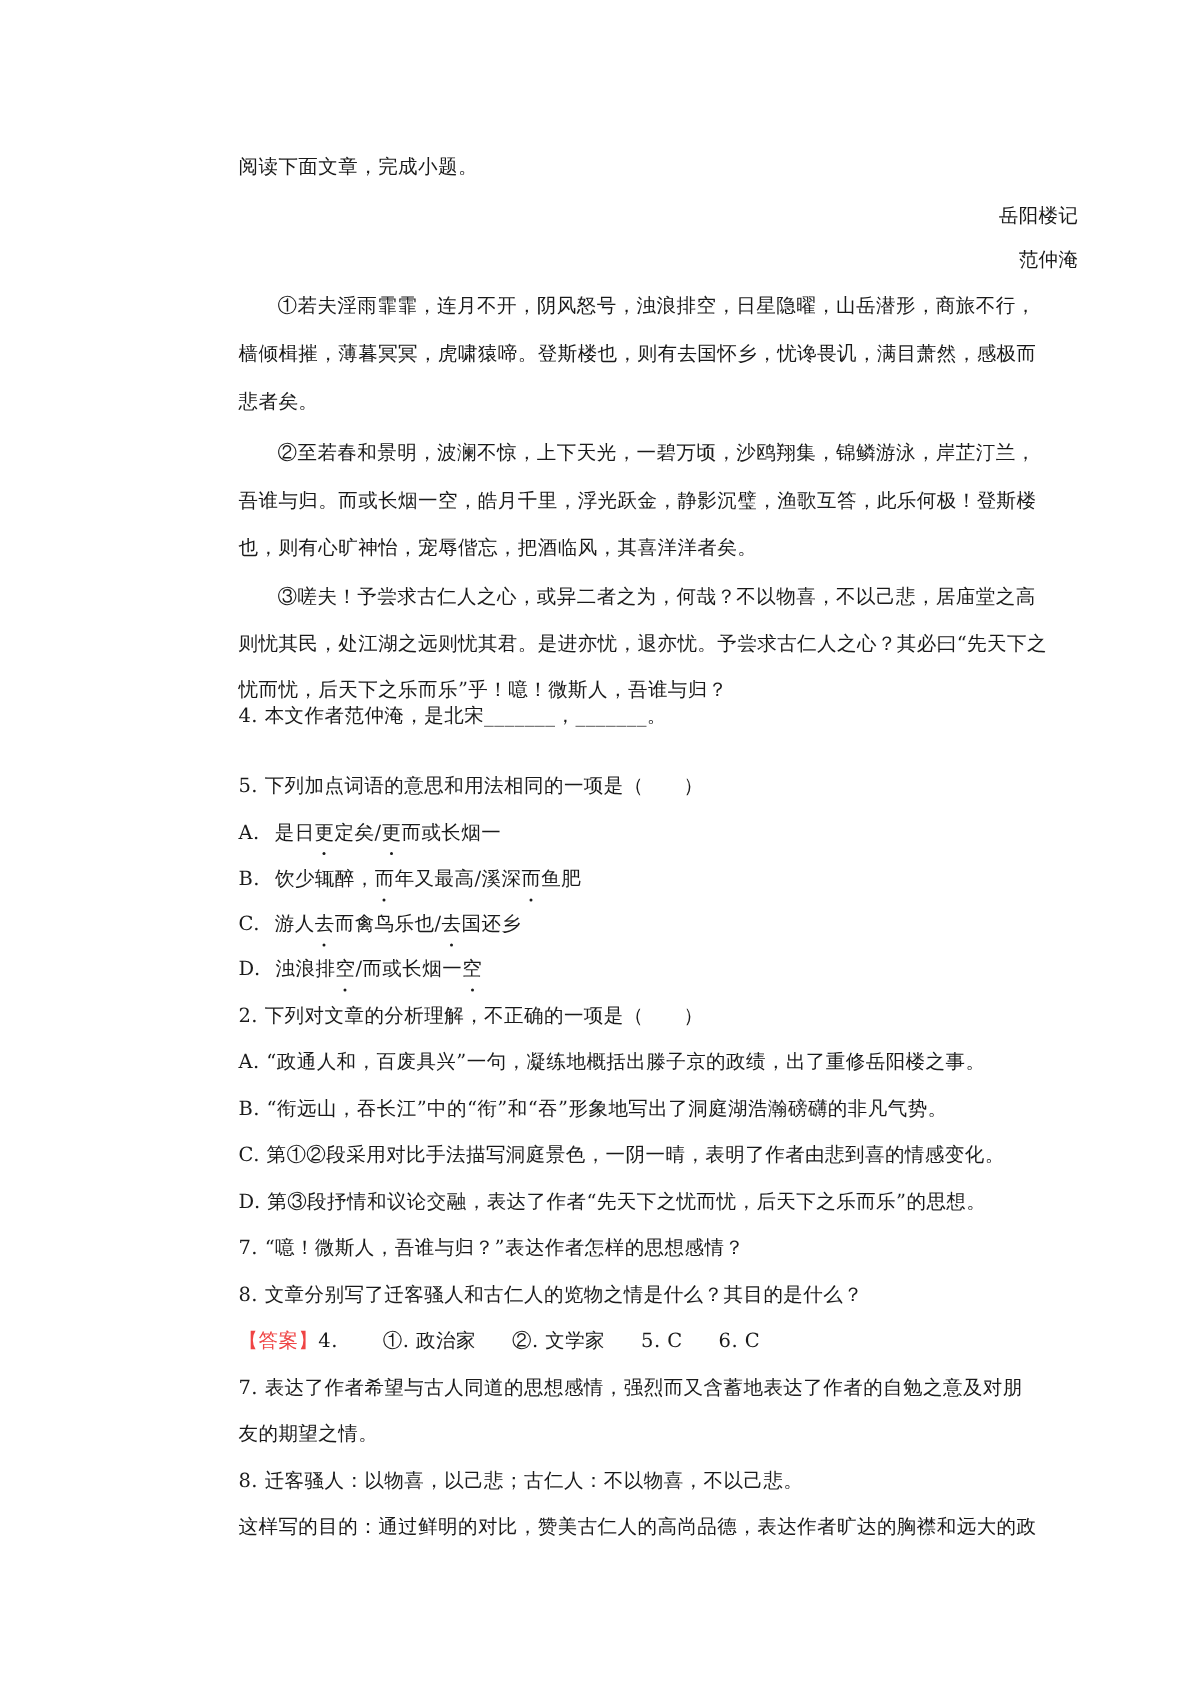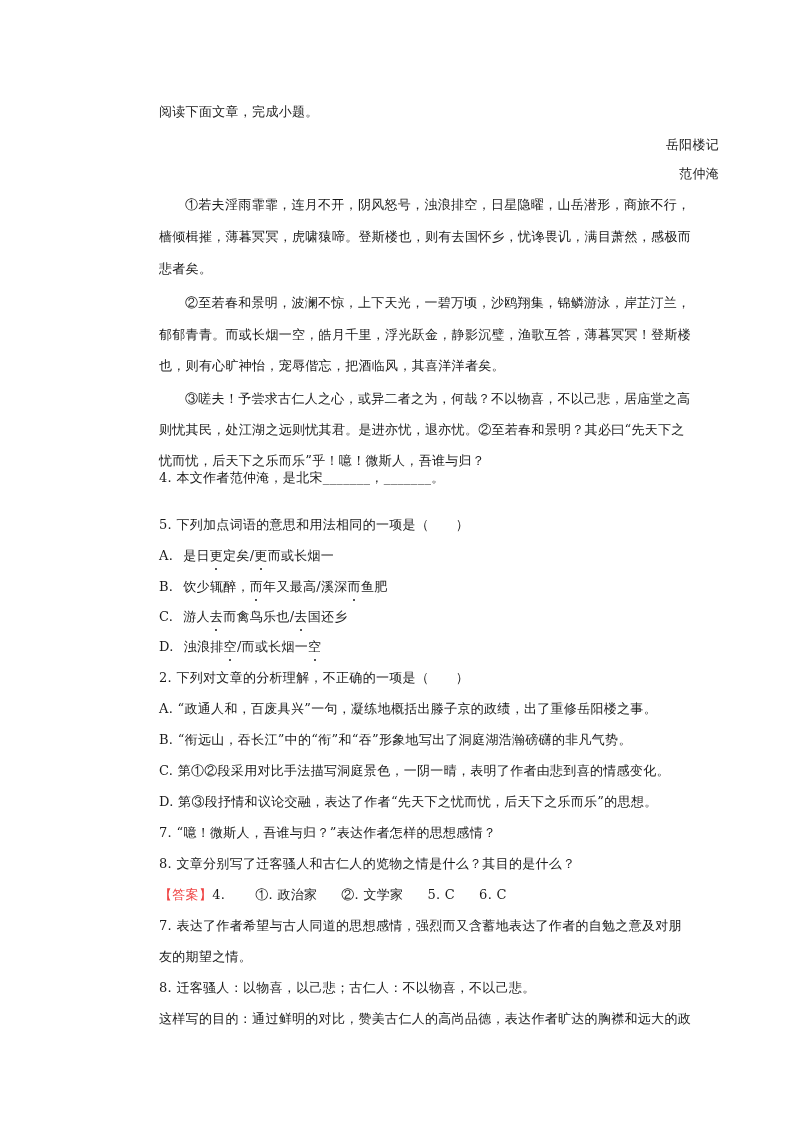--- a/index.html
+++ b/index.html
@@ -30,25 +30,25 @@
 
   <div class="line" style="top:102px">阅读下面文章，完成小题。</div>
   <div class="line center" style="top:135px">岳阳楼记</div>
   <div class="line center" style="top:164px">范仲淹</div>
 
   <div class="line indent" style="top:195px">①若夫淫雨霏霏，连月不开，阴风怒号，浊浪排空，日星隐曜，山岳潜形，商旅不行，</div>
   <div class="line" style="top:227px">樯倾楫摧，薄暮冥冥，虎啸猿啼。登斯楼也，则有去国怀乡，忧谗畏讥，满目萧然，感极而</div>
   <div class="line" style="top:259px">悲者矣。</div>
 
   <div class="line indent" style="top:293px">②至若春和景明，波澜不惊，上下天光，一碧万顷，沙鸥翔集，锦鳞游泳，岸芷汀兰，</div>
-  <div class="line" style="top:325px">郁郁青青。而或长烟一空，皓月千里，浮光跃金，静影沉璧，渔歌互答，薄暮冥冥！登斯楼</div>
+  <div class="line" style="top:325px">吾谁与归。而或长烟一空，皓月千里，浮光跃金，静影沉璧，渔歌互答，此乐何极！登斯楼</div>
   <div class="line" style="top:356px">也，则有心旷神怡，宠辱偕忘，把酒临风，其喜洋洋者矣。</div>
 
   <div class="line indent" style="top:389px">③嗟夫！予尝求古仁人之心，或异二者之为，何哉？不以物喜，不以己悲，居庙堂之高</div>
-  <div class="line" style="top:420px">则忧其民，处江湖之远则忧其君。是进亦忧，退亦忧。②至若春和景明？其必曰“先天下之</div>
+  <div class="line" style="top:420px">则忧其民，处江湖之远则忧其君。是进亦忧，退亦忧。予尝求古仁人之心？其必曰“先天下之</div>
   <div class="line" style="top:451px">忧而忧，后天下之乐而乐”乎！噫！微斯人，吾谁与归？</div>
 
   <div class="line" style="top:468px">4. 本文作者范仲淹，是北宋_______，_______。</div>
 
   <div class="line" style="top:515px">5. 下列加点词语的意思和用法相同的一项是（　　）</div>
   <div class="line" style="top:546px">
     <span>A.</span><span class="gap" style="width:10px"></span><span>是日</span><span class="dot">更</span><span>定矣/</span><span class="dot">更</span><span>而或长烟一</span>
   </div>
   <div class="line" style="top:577px">
     <span>B.</span><span class="gap" style="width:10px"></span><span>饮少辄醉，</span><span class="dot">而</span><span>年又最高/溪深</span><span class="dot">而</span><span>鱼肥</span>

